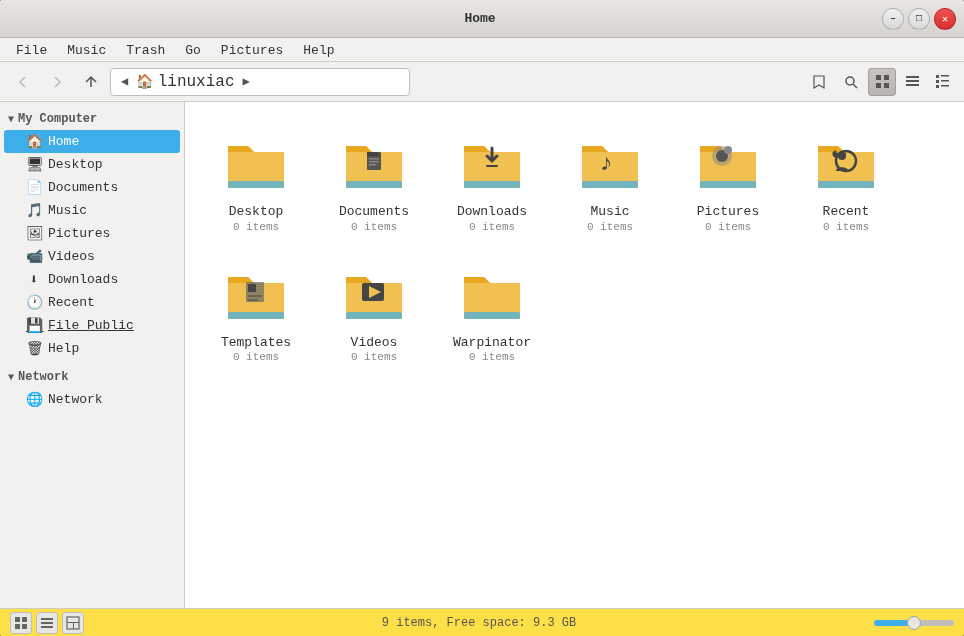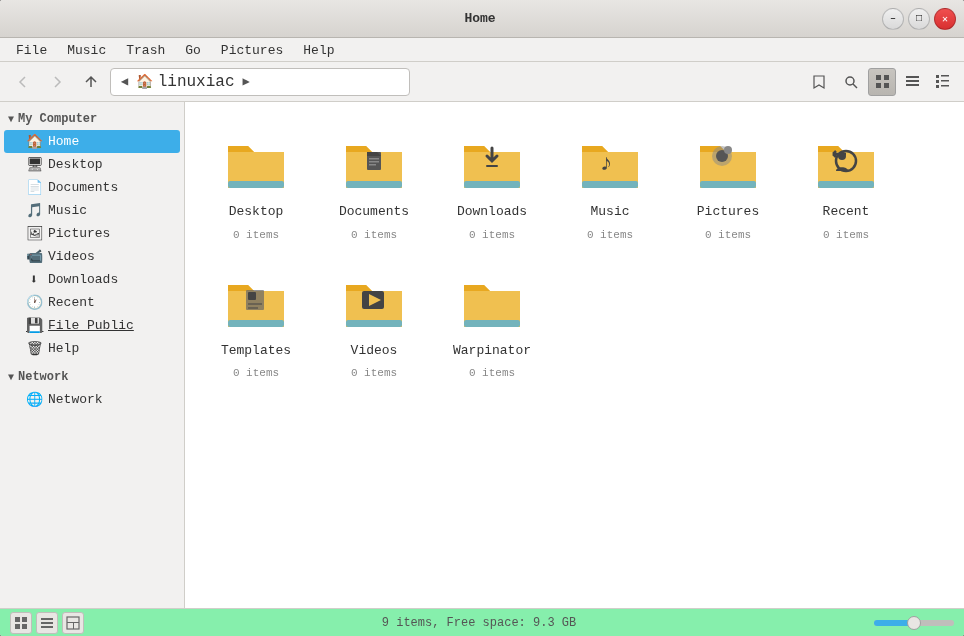--- a/index.html
+++ b/index.html
@@ -244,27 +244,27 @@
       height: 72px;
     }
     .file-name {
       font-size: 13px;
       color: #333;
       line-height: 1.2;
     }
     .file-count {
       font-size: 11px;
       color: #888;
-      margin-top: 9px;
+      margin-top: 1px;
     }
 
     
     .statusbar {
       height: 28px;
-      background: #86efac;
+      background: #fde047;
       border-top: 1px solid #d0cec9;
       display: flex;
       align-items: center;
       padding: 0 10px;
       font-size: 12px;
       color: #555;
       flex-shrink: 0;
     }
     .statusbar-left {
       display: flex;

